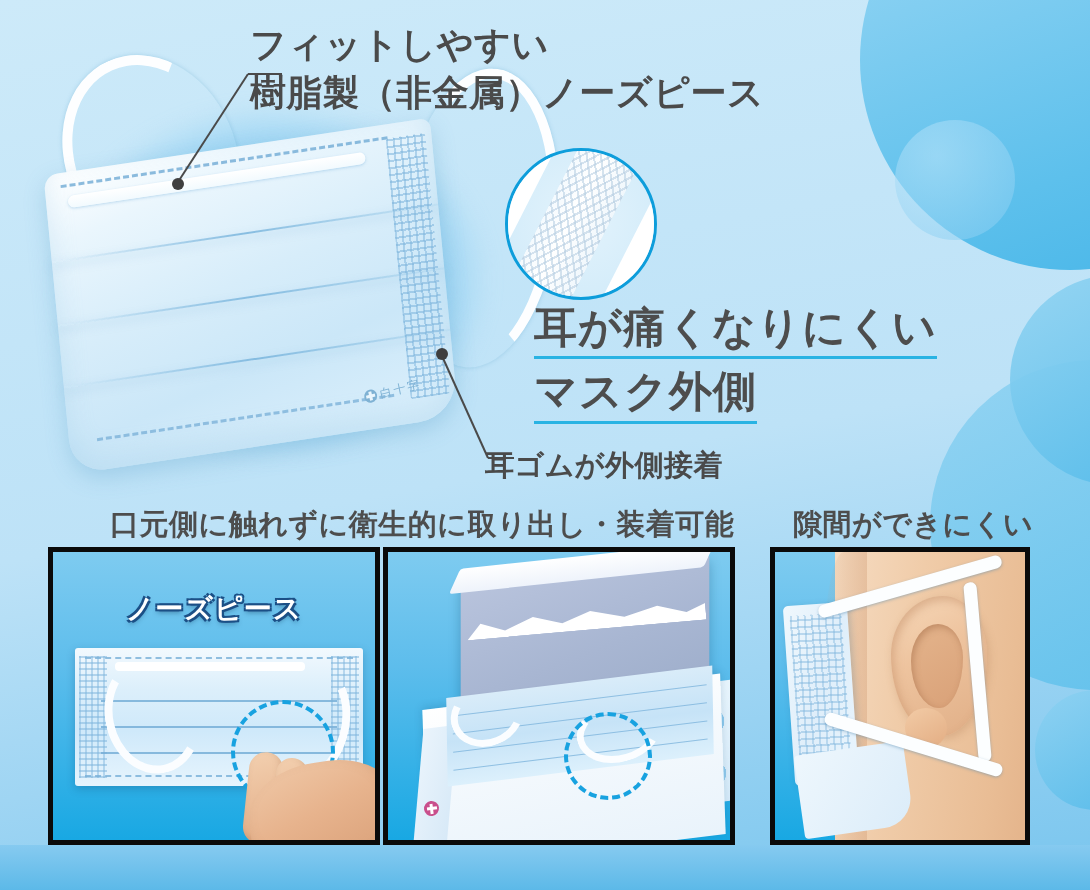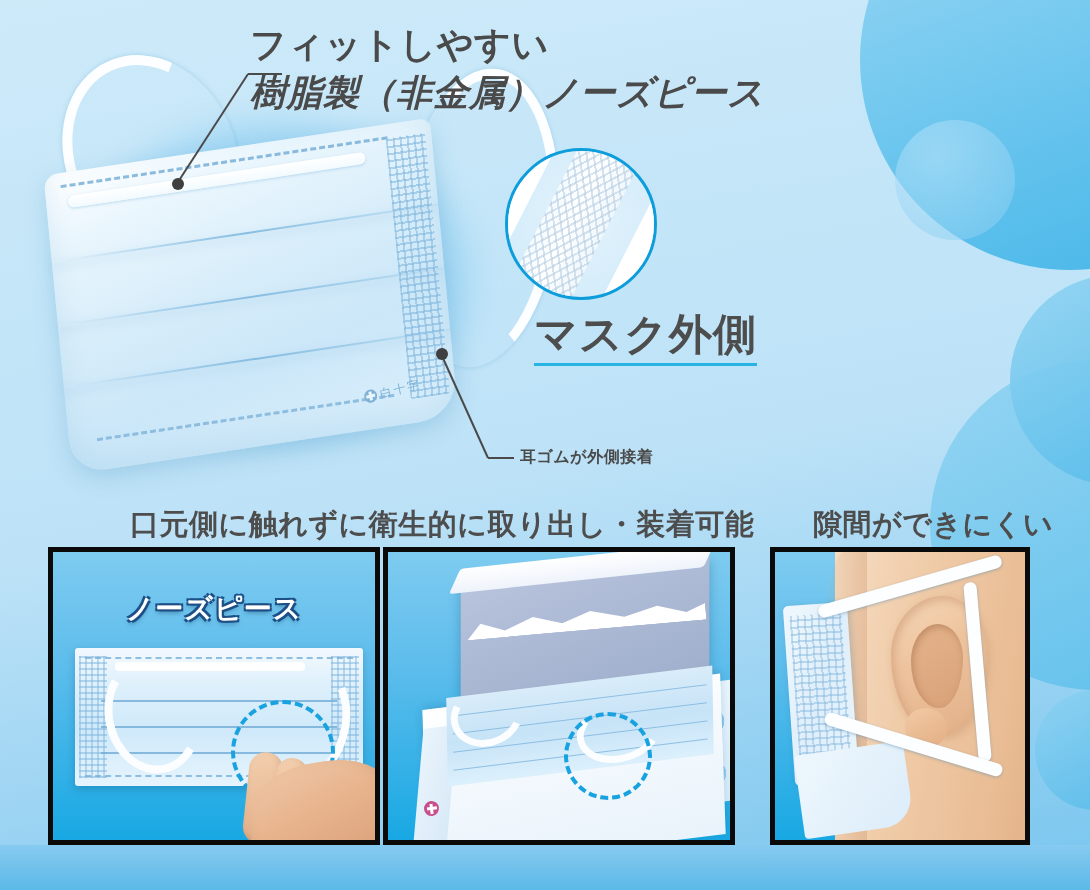--- a/index.html
+++ b/index.html
@@ -126,42 +126,42 @@
   #magnifier .band-l { left:-22px; top:-35px; }
   #magnifier .band-r { left:135px; top:-45px; }
 
   
   .callout-text {
     position:absolute;
     font-weight:bold; color:#4a4a4a; letter-spacing:.5px;
     white-space:nowrap; line-height:1.32;
   }
   #label-nose { left:250px; top:22px; font-size:36px; }
-  #label-nose .l2 { display:block;font-style:italic; }
-  #label-ear  { left:520px; top:446px; font-size:16px; }
+  #label-nose .l2 { display:block; }
+  #label-ear  { left:485px; top:446px; font-size:29px; }
 
   .leader { position:absolute; pointer-events:none; }
 
   
   #headline {
     position:absolute; left:534px; top:302px; width:420px;
   }
   #headline .hl {
     display:inline-block;
     font-size:43px; font-weight:bold; color:#4d4d4d;
     letter-spacing:1px; line-height:1.22;
     border-bottom:3px solid #29b3e3;
     padding-bottom:2px;
   }
   #headline .hl2 { margin-top:7px; }
 
   
   .sec-head {
     position:absolute; font-size:29px; font-weight:bold;
-    color:#4d4d4d; white-space:nowrap; letter-spacing:.5px;margin-left:20px;
+    color:#4d4d4d; white-space:nowrap; letter-spacing:.5px;
   }
   #sec-head-left  { left:110px; top:505px; }
   #sec-head-right { left:793px; top:505px; }
 
   
   .panel {
     position:absolute; top:547px; height:298px;
     border:5px solid #0a0a0a; overflow:hidden;
     background:linear-gradient(180deg,#7ecbf0 0%,#5dbdec 40%,#18a8e3 100%);
   }
@@ -390,20 +390,21 @@
   </svg>
 
   <div class="callout-text" id="label-ear">耳ゴムが外側接着</div>
   <svg class="leader" style="left:432px;top:348px;" width="90" height="130" viewBox="0 0 90 130">
     <path d="M10,8 L56,110" stroke="#4a4a4a" stroke-width="2" fill="none"></path>
     <path d="M56,110 L82,110" stroke="#4a4a4a" stroke-width="2" fill="none"></path>
     <circle cx="10" cy="6" r="6" fill="#3f3f3f"></circle>
   </svg>
 
   <div id="headline">
+    <div><span class="hl">耳が痛くなりにくい</span></div>
     <div><span class="hl hl2">マスク外側</span></div>
   </div>
 
   <div class="sec-head" id="sec-head-left">口元側に触れずに衛生的に取り出し・装着可能</div>
   <div class="sec-head" id="sec-head-right">隙間ができにくい</div>
 
   <div class="panel" id="panel-1">
     <div class="panel-caption">ノーズピース</div>
 
     <div class="flatmask">

